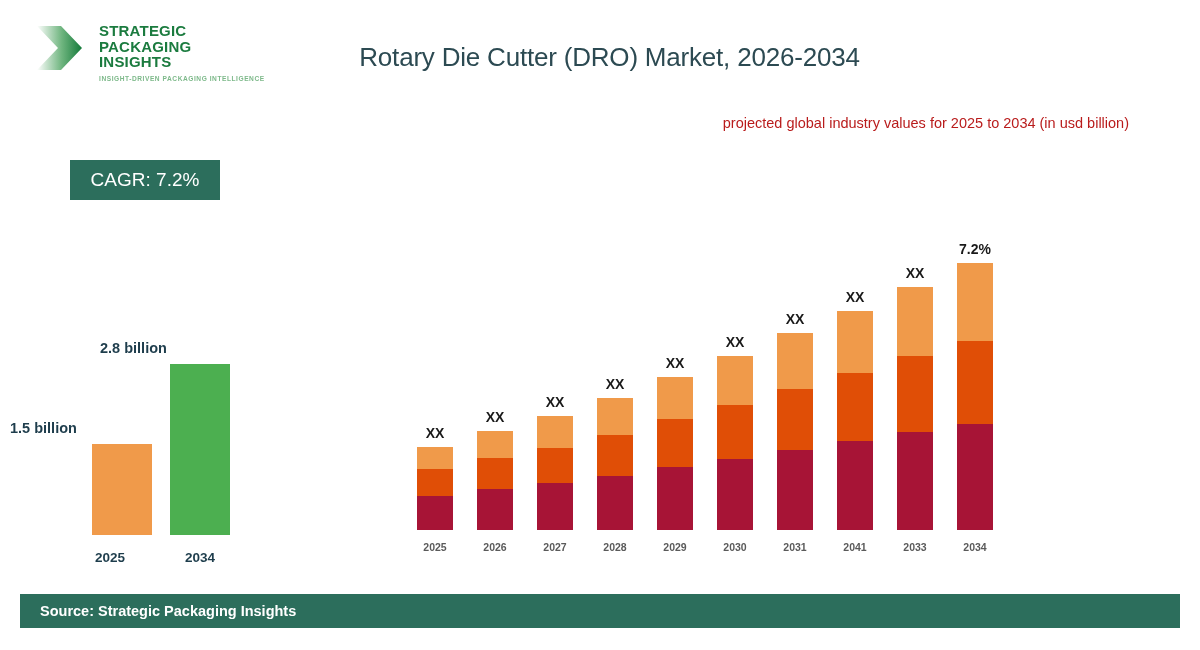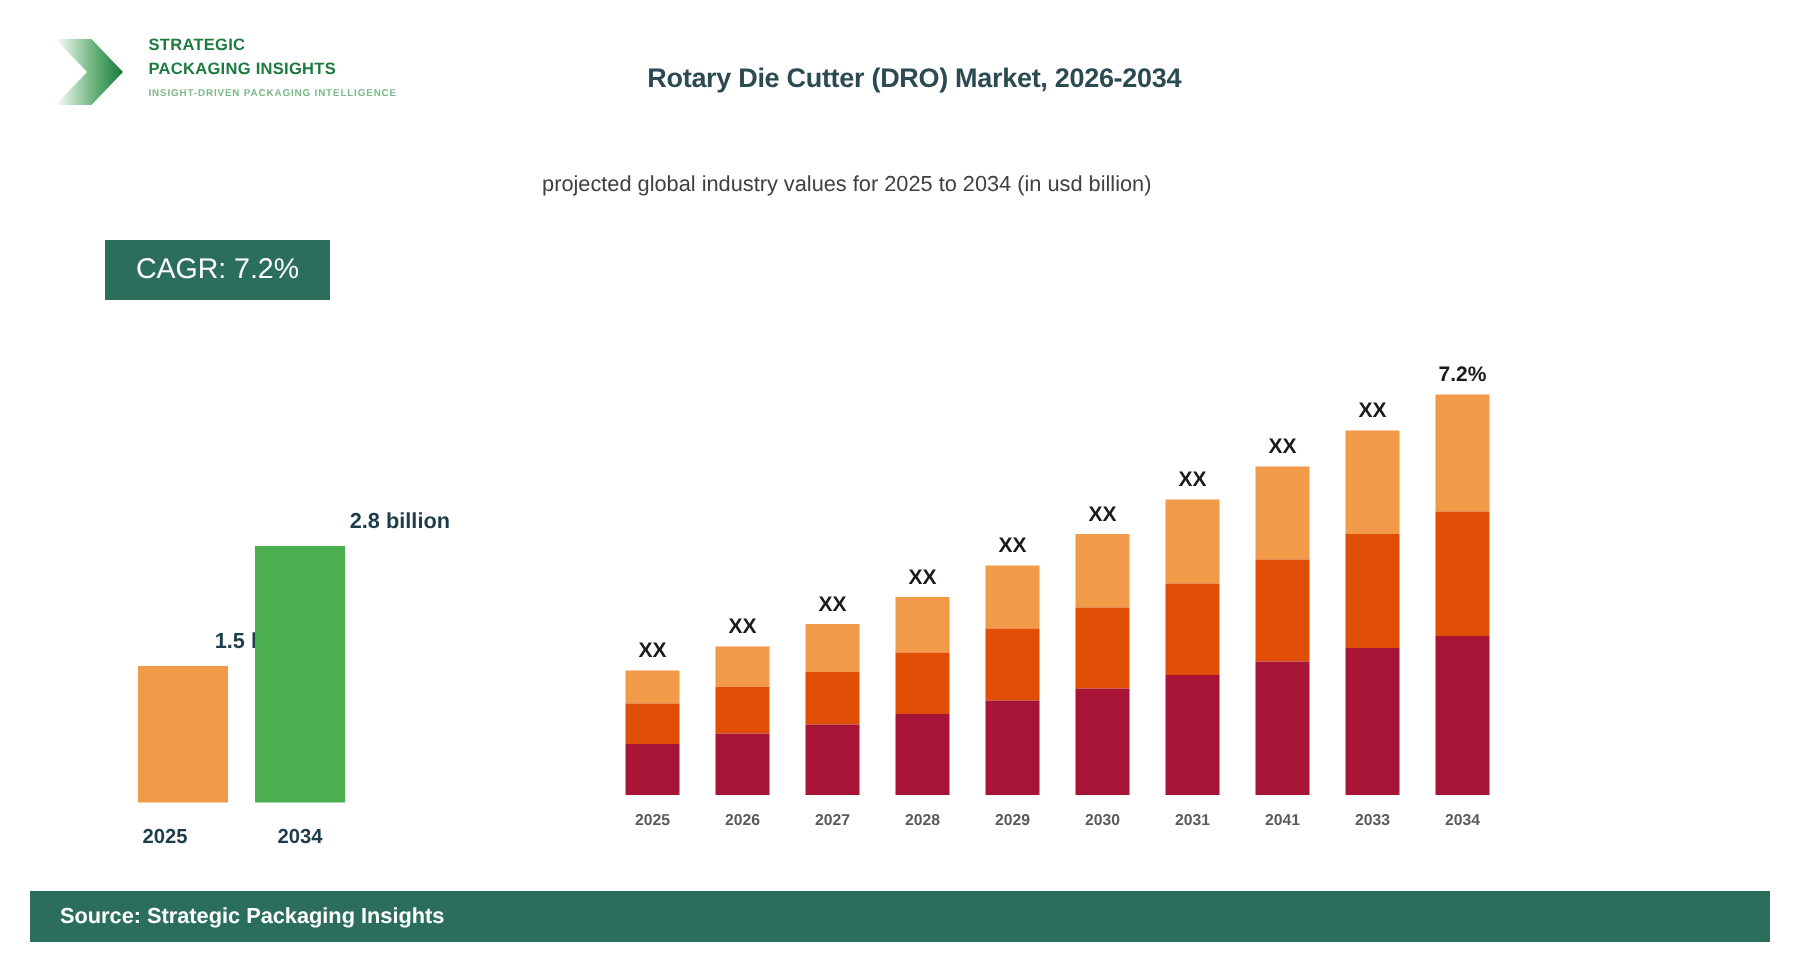--- a/index.html
+++ b/index.html
@@ -9,54 +9,54 @@
     font-family:"Liberation Sans", sans-serif;
     position:relative;
     overflow:hidden;
   }
 
   
   #logo { position:absolute; left:35px; top:18px; width:230px; height:62px; }
   #logo-mark { position:absolute; left:0; top:4px; width:52px; height:52px; }
   #logo-text { position:absolute; left:64px; top:5px; }
   .logo-line {
-    font-size:11px; font-weight:bold; color:#1B7B3F;
+    font-size:15px; font-weight:bold; color:#1B7B3F;
     letter-spacing:0.2px; line-height:15.5px;
   }
   #logo-tagline {
     margin-top:5px; font-size:6.6px; font-weight:bold;
     color:#7DB98A; letter-spacing:0.55px; white-space:nowrap;
   }
 
   
   #page-title {
     position:absolute; left:0; top:42px; width:1200px;
-    text-align:center; font-size:18px; font-weight:bold;
+    text-align:center; font-size:26px; font-weight:normal;
     color:#2C4A52; letter-spacing:-0.2px;padding-left:19px;
   }
   #page-subtitle {
     position:absolute; left:0; top:115px; width:1129px;
-    text-align:center; font-size:14.5px; color:#404040;
+    text-align:right; font-size:14.5px; color:#b91c1c;
   }
 
   
   #cagr-badge {
     position:absolute; left:70px; top:160px;
     width:150px; height:40px;
     background:#2C6E5C; color:#ffffff;
     display:flex; align-items:center; justify-content:center;
     font-size:19px; font-weight:normal;
   }
 
   
   #compare-panel { position:absolute; left:40px; top:300px; width:280px; height:275px; }
   .cmp-col { position:absolute; bottom:40px; width:60px; }
   .cmp-bar { width:60px; position:absolute; bottom:0; }
   .cmp-value {
-    position:absolute; width:200px; left:-70px; text-align:right;
+    position:absolute; width:200px; left:-70px; text-align:left;
     font-size:14.5px; font-weight:bold; color:#1E3D4C; white-space:nowrap;
   }
   .cmp-year {
     position:absolute; bottom:10px; width:60px; text-align:center;
     font-size:13.5px; font-weight:bold; color:#1E3D4C;
   }
 
   
   #stack-chart { position:absolute; left:400px; top:195px; width:640px; height:360px; }
   .stack-col { position:absolute; bottom:0; width:36px; }

